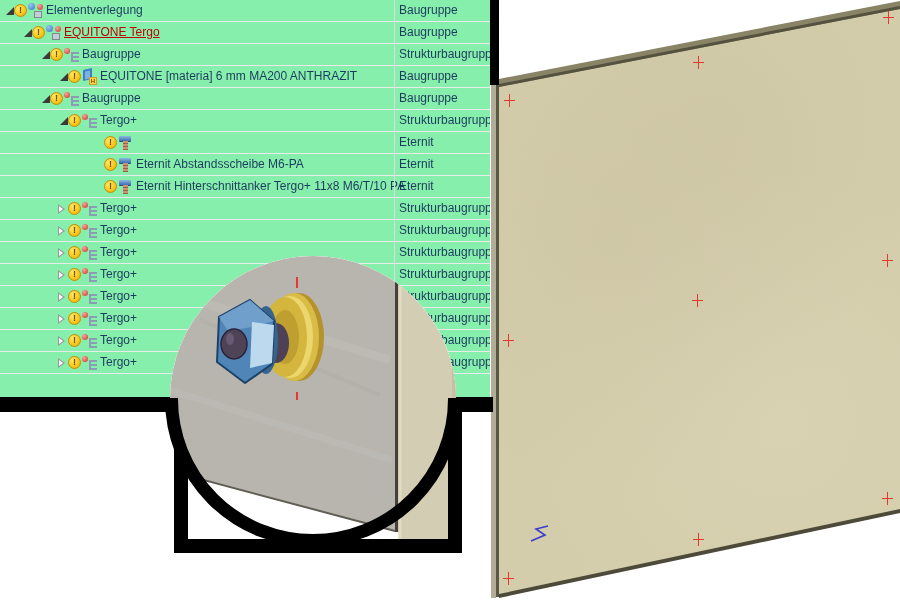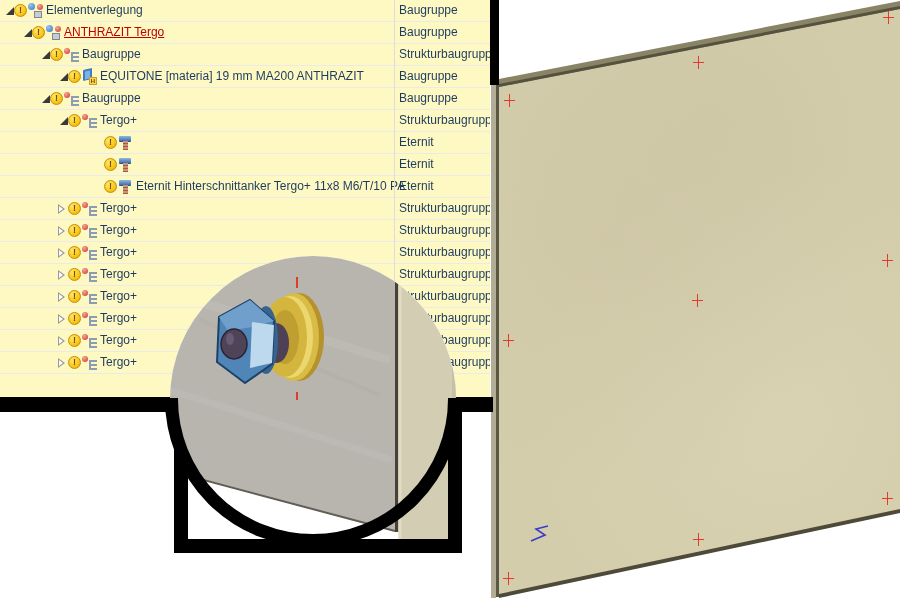--- a/index.html
+++ b/index.html
@@ -38,21 +38,21 @@
 
   
   .mag-circle{position:absolute;left:170px;top:256px;width:286px;height:286px;border-radius:50%;
     overflow:hidden;background:#fff;z-index:6;}
   .mag-circle svg{position:absolute;left:-20px;top:-6px;}
   .ring-clip{position:absolute;left:140px;top:398px;width:340px;height:160px;overflow:hidden;z-index:7;pointer-events:none;}
   .ring{position:absolute;left:25px;top:-147px;width:296px;height:296px;border:13px solid #000;
     border-radius:50%;box-sizing:border-box;}
 
   
-  .tree{position:absolute;left:0;top:0;width:490px;height:397px;background:#fef9c3;overflow:hidden;z-index:5;}
+  .tree{position:absolute;left:0;top:0;width:490px;height:397px;background:#86efac;overflow:hidden;z-index:5;}
   .tree-row{position:relative;height:22px;border-bottom:1px solid #eaeaea;box-sizing:border-box;}
   .tree-row .lbl{position:absolute;top:0;line-height:21px;font-size:12px;color:#1d3a5f;white-space:nowrap;}
   .tree-row .typ{position:absolute;left:399px;top:0;line-height:21px;font-size:12px;color:#1d3a5f;white-space:nowrap;}
   .red-link{color:#c00000 !important;text-decoration:underline;}
   .col-line{position:absolute;left:394px;top:0;width:1px;height:397px;background:#dcdcdc;}
 
   .tri-exp{position:absolute;top:7px;width:0;height:0;
     border-top:8px solid transparent;border-right:8px solid #3a3a3a;}
   .tri-col{position:absolute;top:6px;width:8px;height:10px;}
   .tri-col::before{content:"";position:absolute;left:0;top:0;
@@ -196,21 +196,21 @@
           <span class="typ">Baugruppe</span>
         </div>
         <div class="tree-row">
           <span class="tri-exp" style="left: 24px;"></span>
           <span class="ico-warn" style="left: 32px;"></span>
           <span class="ico" style="left: 46px;">
             <i class="ball-b"></i>
             <i class="ball-r"></i>
             <i class="box-g"></i>
           </span>
-          <span class="lbl red-link" style="left: 64px;">ANTHRAZIT Tergo</span>
+          <span class="lbl red-link" style="left: 64px;">EQUITONE Tergo</span>
           <span class="typ">Baugruppe</span>
         </div>
         <div class="tree-row">
           <span class="tri-exp" style="left: 42px;"></span>
           <span class="ico-warn" style="left: 50px;"></span>
           <span class="ico" style="left: 64px;">
             <i class="ball-r2"></i>
             <i class="e-bar"></i>
             <i class="e-l1"></i>
             <i class="e-l2"></i>
@@ -220,21 +220,21 @@
           <span class="typ">Strukturbaugruppe</span>
         </div>
         <div class="tree-row">
           <span class="tri-exp" style="left: 60px;"></span>
           <span class="ico-warn" style="left: 68px;"></span>
           <span class="ico" style="left: 82px;">
             <i class="sheet-a"></i>
             <i class="sheet-b"></i>
             <i class="h-badge">H</i>
           </span>
-          <span class="lbl" style="left: 100px;">EQUITONE [materia] 19 mm MA200 ANTHRAZIT</span>
+          <span class="lbl" style="left: 100px;">EQUITONE [materia] 6 mm MA200 ANTHRAZIT</span>
           <span class="typ">Baugruppe</span>
         </div>
         <div class="tree-row">
           <span class="tri-exp" style="left: 42px;"></span>
           <span class="ico-warn" style="left: 50px;"></span>
           <span class="ico" style="left: 64px;">
             <i class="ball-r2"></i>
             <i class="e-bar"></i>
             <i class="e-l1"></i>
             <i class="e-l2"></i>
@@ -263,20 +263,21 @@
             <i class="bolt-shaft"></i>
           </span>
           <span class="typ">Eternit</span>
         </div>
         <div class="tree-row">
           <span class="ico-warn" style="left: 104px;"></span>
           <span class="ico" style="left: 118px;">
             <i class="bolt-head"></i>
             <i class="bolt-shaft"></i>
           </span>
+          <span class="lbl" style="left: 136px;">Eternit Abstandsscheibe M6-PA</span>
           <span class="typ">Eternit</span>
         </div>
         <div class="tree-row">
           <span class="ico-warn" style="left: 104px;"></span>
           <span class="ico" style="left: 118px;">
             <i class="bolt-head"></i>
             <i class="bolt-shaft"></i>
           </span>
           <span class="lbl" style="left: 136px;">Eternit Hinterschnittanker Tergo+ 11x8 M6/T/10 PA</span>
           <span class="typ">Eternit</span>

